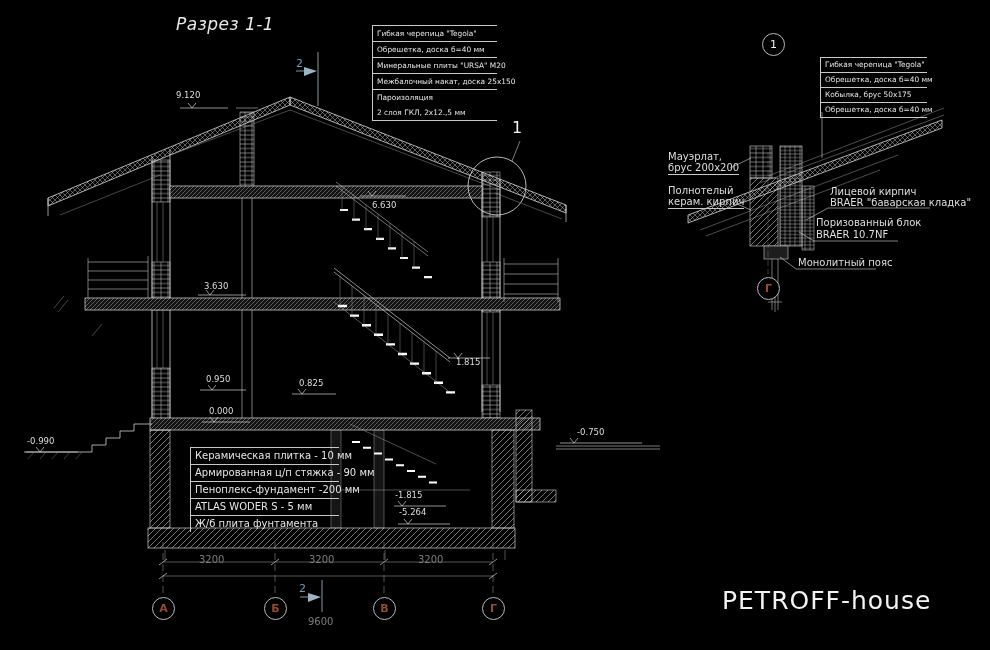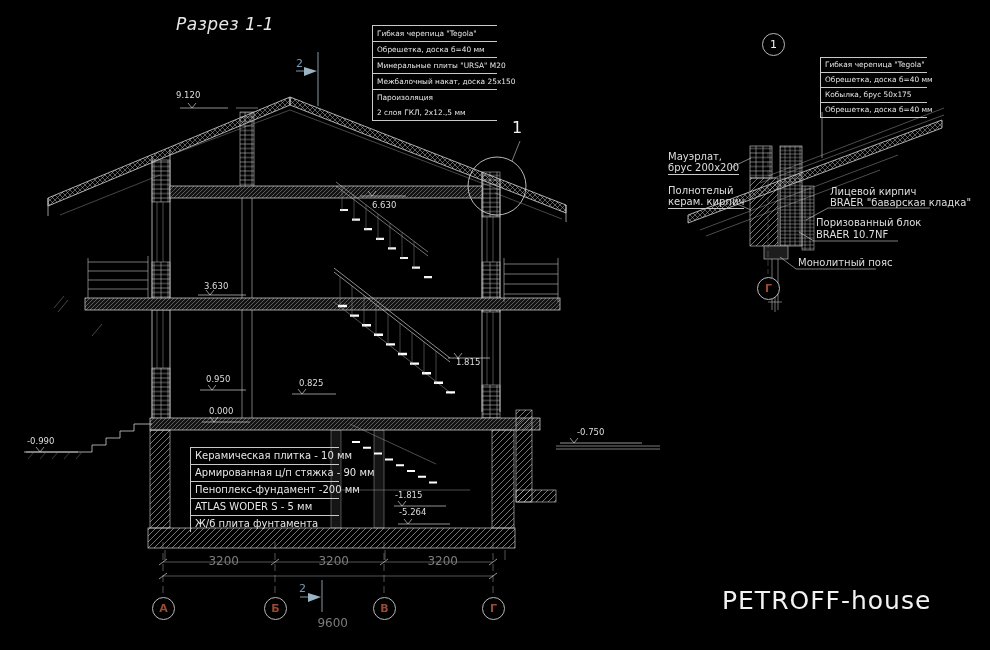--- a/index.html
+++ b/index.html
@@ -4,21 +4,21 @@
 <style>
   html,body{margin:0;padding:0;background:#000;}
   #stage{position:relative;width:990px;height:650px;background:#000;overflow:hidden;
          font-family:"DejaVu Sans",sans-serif;color:#e3e3e3;}
   #cad{position:absolute;left:0;top:0;}
   .txt{position:absolute;white-space:nowrap;}
   .title{font-size:17px;font-style:italic;color:#e8e8e8;letter-spacing:.5px;}
   .lvl{font-size:8.5px;color:#dedede;}
   .lbl{font-size:10px;color:#dedede;}
   .lbl.u{border-bottom:1px solid #c9c9c9;padding-bottom:1px;}
-  .dim{font-size:12px;color:#7c7c7c;width:40px;text-align:right;}
+  .dim{font-size:10px;color:#7c7c7c;width:40px;text-align:left;}
   .cut{font-size:11px;color:#6f9cbf;}
   .bigref{font-size:16px;color:#f2f2f2;}
   .spec{position:absolute;border-top:1px solid #c9c9c9;border-left:1px solid #c9c9c9;}
   .spec .row{font-size:7.4px;line-height:13px;height:14px;padding:1px 0 0 4px;
              border-bottom:1px solid #c9c9c9;color:#e6e6e6;white-space:nowrap;}
   .spec .row.nb{border-bottom:none;}
   .spec2 .row{height:13px;line-height:12px;}
   .spec3 .row{height:15px;line-height:14px;font-size:10px;}
   .circle{position:absolute;width:21px;height:21px;border:1px solid #b9b9b9;border-radius:50%;
           display:flex;align-items:center;justify-content:center;background:#000;}

